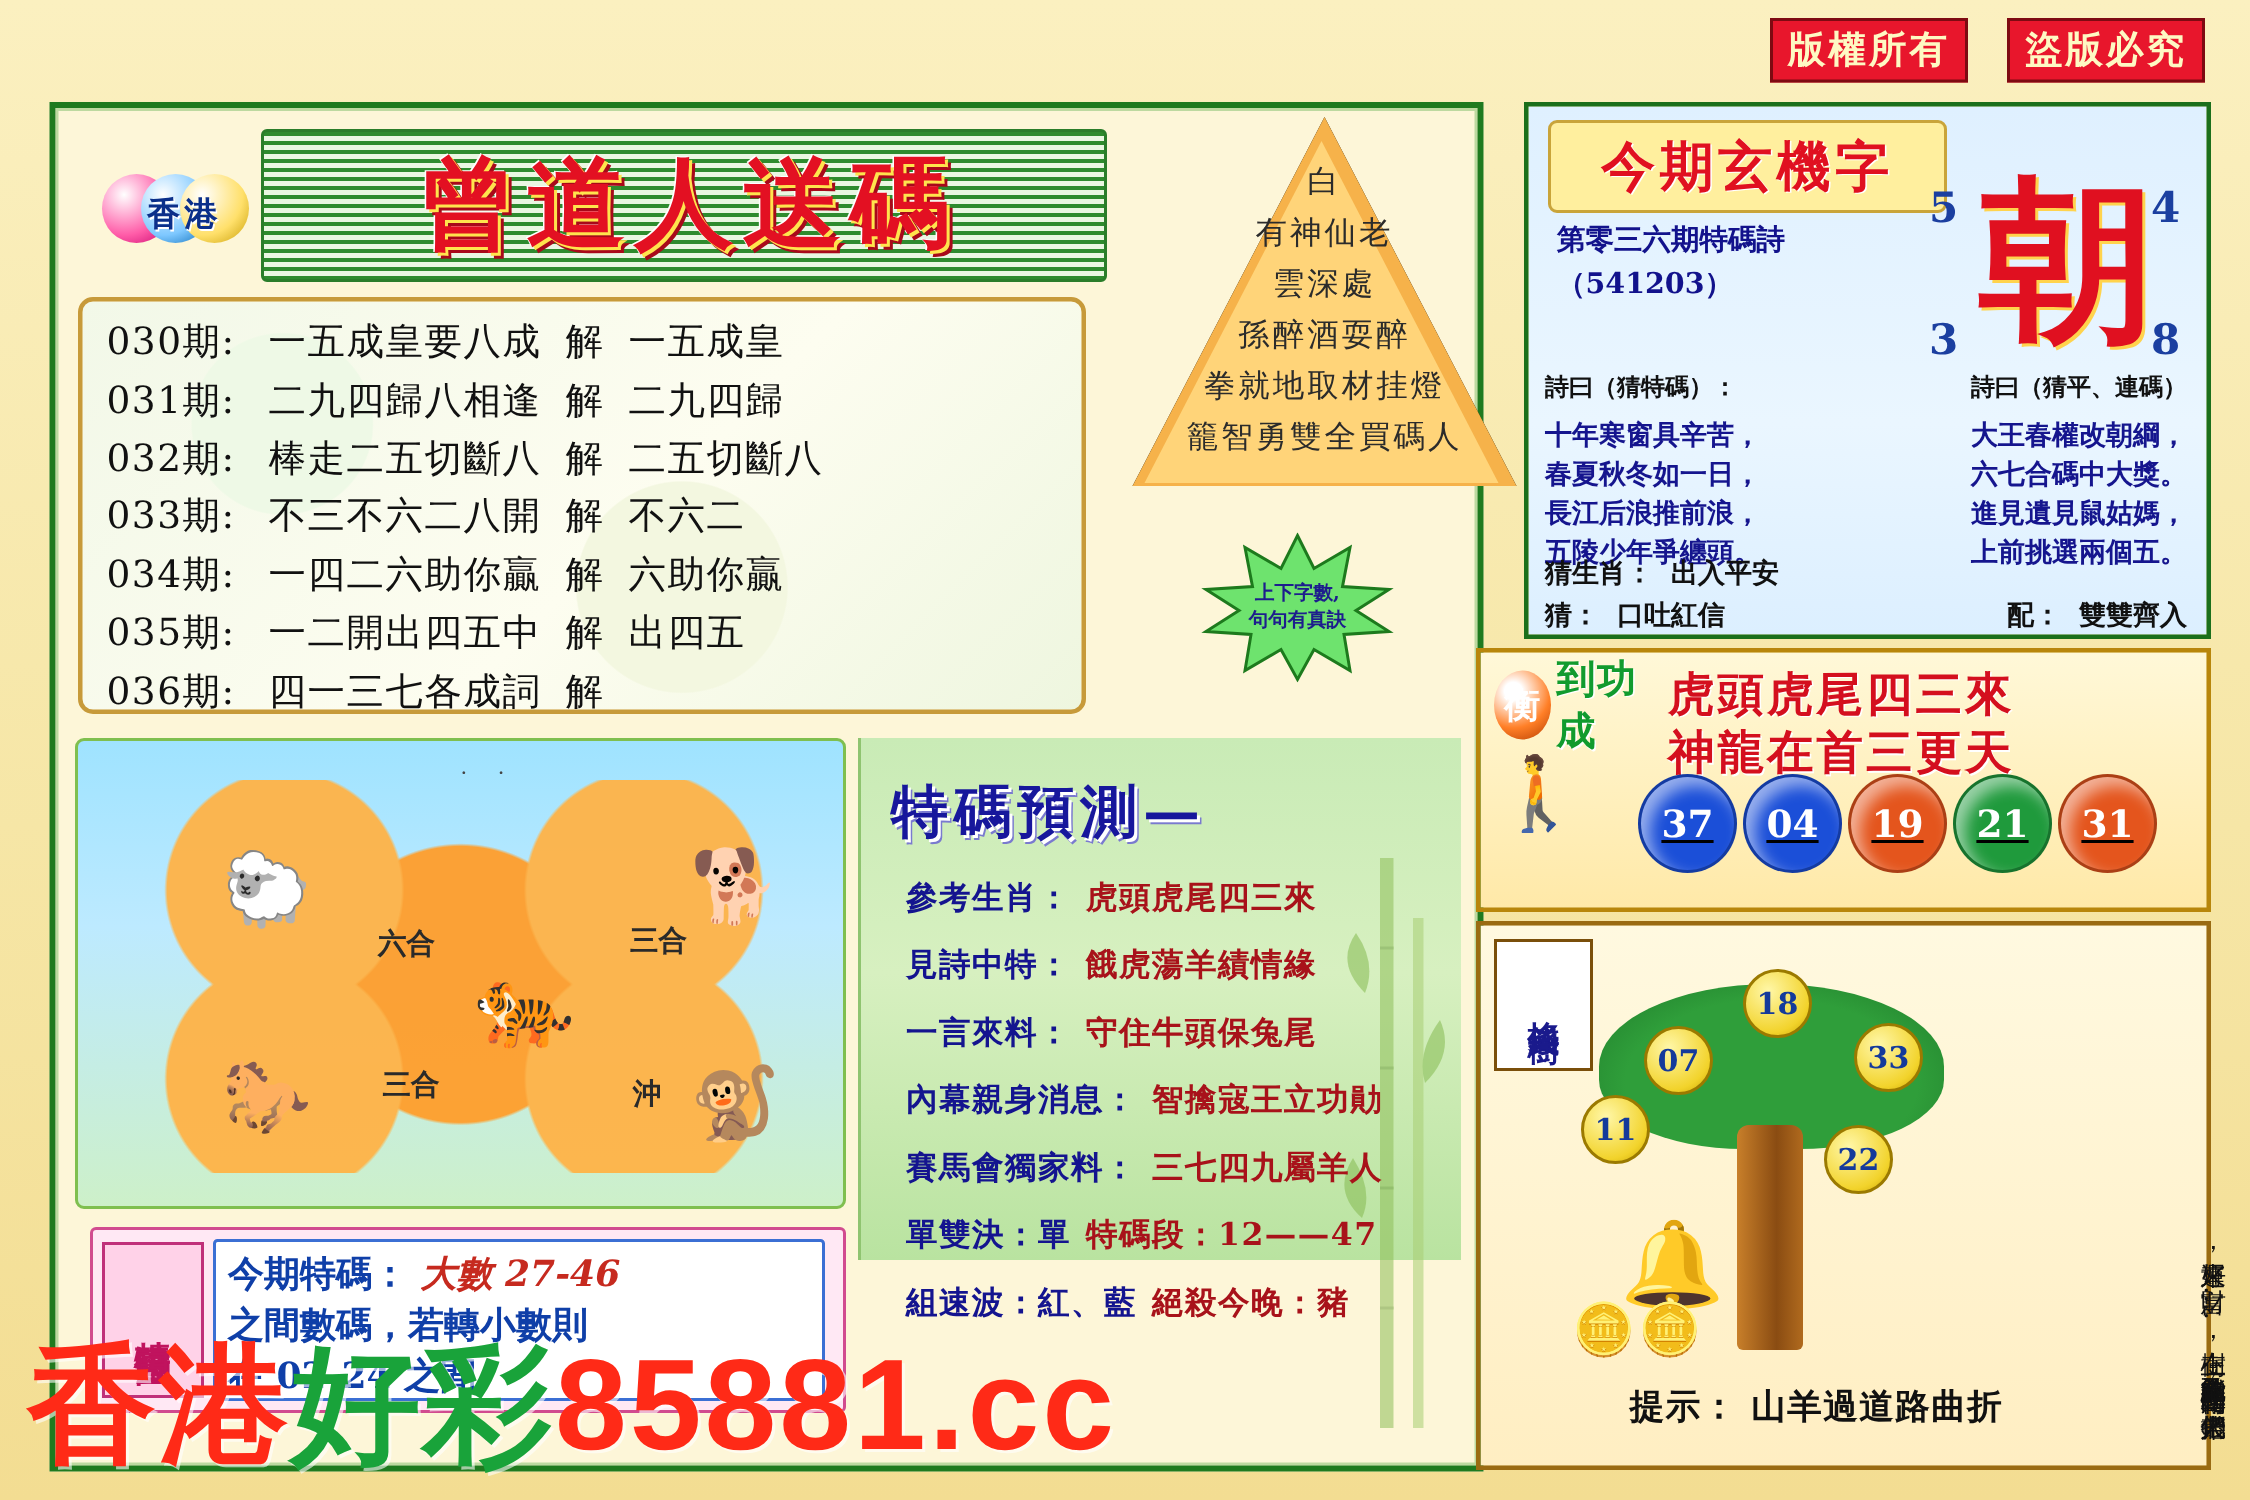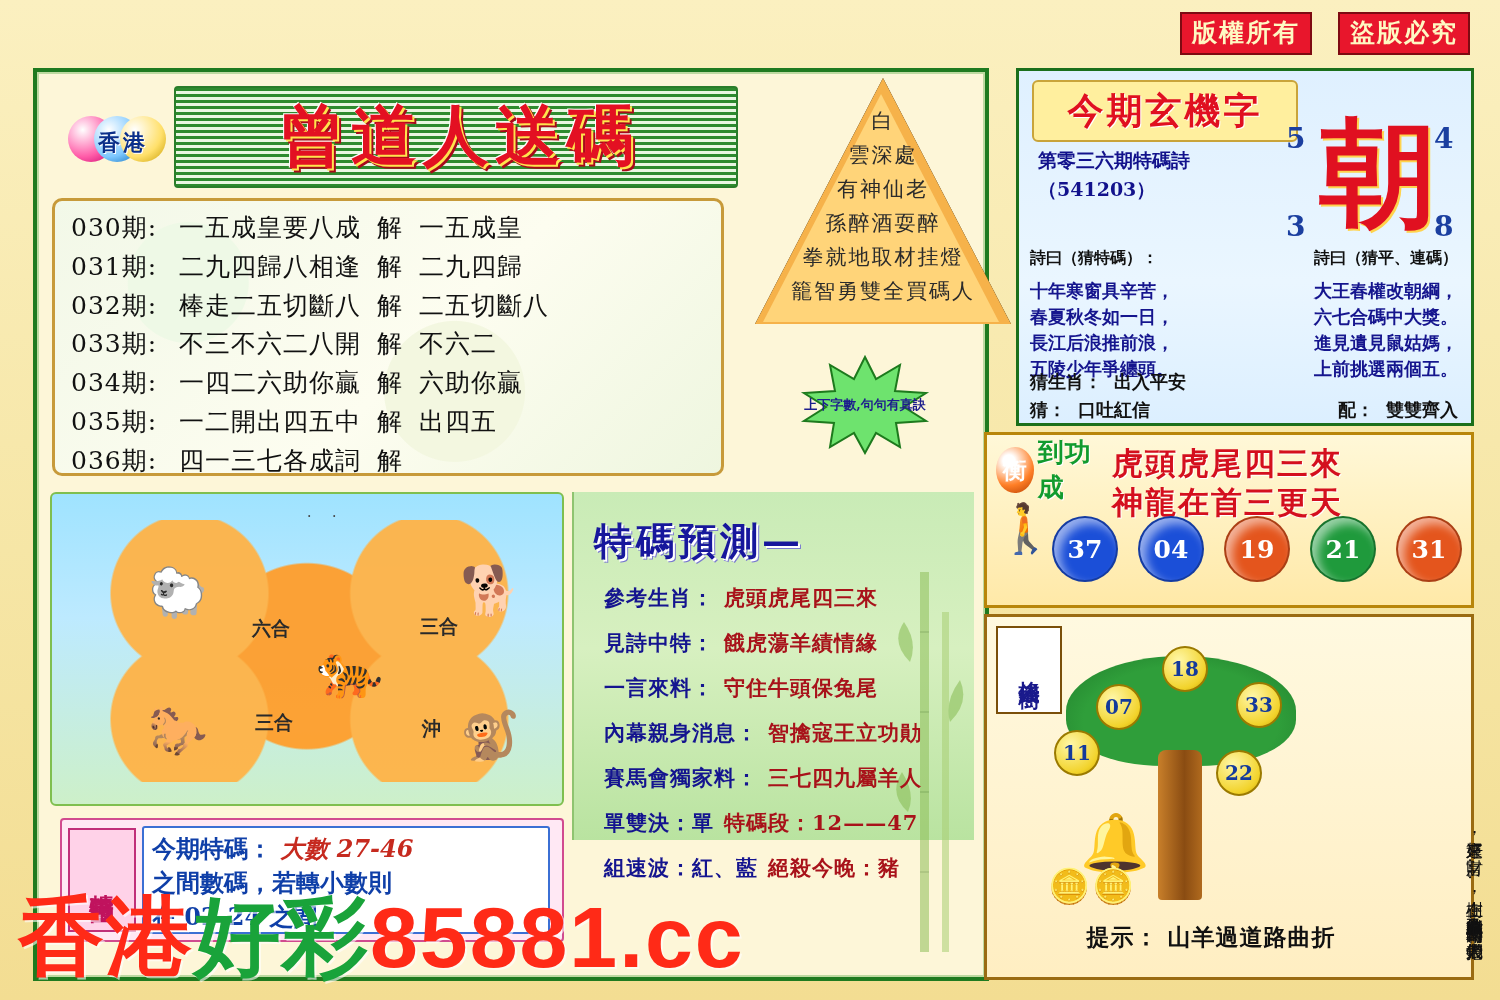--- a/index.html
+++ b/index.html
@@ -101,21 +101,21 @@
   .tri-lines{
     position:absolute;left:0;top:26px;width:256px;
     text-align:center;color:#2b2b2b;font-size:21px;line-height:1.62;
     letter-spacing:2px;
   }
   .star{
     position:absolute;left:800px;top:355px;width:130px;height:100px;
   }
   .star svg{position:absolute;inset:0;}
   .star-txt{
-    position:absolute;inset:0;display:flex;flex-direction:row;
+    position:absolute;inset:0;display:flex;flex-direction:column;
     align-items:center;justify-content:center;
     font-size:13px;color:#1d1d8d;line-height:1.35;font-weight:bold;
   }
 
   
   .wheel{
     position:absolute;left:50px;top:492px;width:510px;height:310px;
     background:linear-gradient(180deg,#9fe3ff 0%,#bdeaff 40%,#cdf0c9 100%);
     border:2px solid #7fbf4f;border-radius:6px;overflow:hidden;
   }
@@ -248,21 +248,21 @@
     width:46px;height:46px;border-radius:50%;
     background:radial-gradient(circle at 34% 30%,#fff 0 6px,#ff7f27 60%,#b33b00);
     display:flex;align-items:center;justify-content:center;
     color:#fff;font-weight:bold;font-size:24px;
   }
   .r2-badge .txt{
     font-size:26px;font-weight:bold;color:#119b2e;
     text-shadow:1px 1px 0 #fff;letter-spacing:1px;
   }
   .man{position:absolute;left:996px;top:500px;font-size:48px;}
-  .balls{position:absolute;left:1052px;top:516px;display:flex;gap:20px;}
+  .balls{position:absolute;left:1092px;top:516px;display:flex;gap:4px;text-decoration:underline;}
   .ball{
     width:62px;height:62px;border-radius:50%;
     display:flex;align-items:center;justify-content:center;
     color:#fff;font-weight:bold;font-size:25px;
     border:2px solid rgba(0,0,0,.25);
     box-shadow:inset 6px 6px 10px rgba(255,255,255,.55);
   }
 
   
   .frame-r3{
@@ -388,22 +388,22 @@
       <span class="v-jie">解</span>
       <span class="v-ans"></span>
     </div>
   </div>
 
   <div class="pyramid-wrap">
     <div class="tri"></div>
     <div class="tri-in"></div>
     <div class="tri-lines">
       <div>白</div>
+      <div>有神仙老</div>
       <div>雲深處</div>
-      <div>有神仙老</div>
       <div>孫醉酒耍醉</div>
       <div>拳就地取材挂燈</div>
       <div>籠智勇雙全買碼人</div>
     </div>
   </div>
 
   <div class="star">
     <svg viewBox="0 0 130 100">
       <polygon points="65,2 76,24 100,10 95,36 126,38 104,52 126,66 96,68 100,92 76,78 65,98 54,78 30,92 34,68 4,66 26,52 4,38 35,36 30,10 54,24" fill="#6ee36e" stroke="#1d7a1d" stroke-width="2"></polygon>
     </svg>

